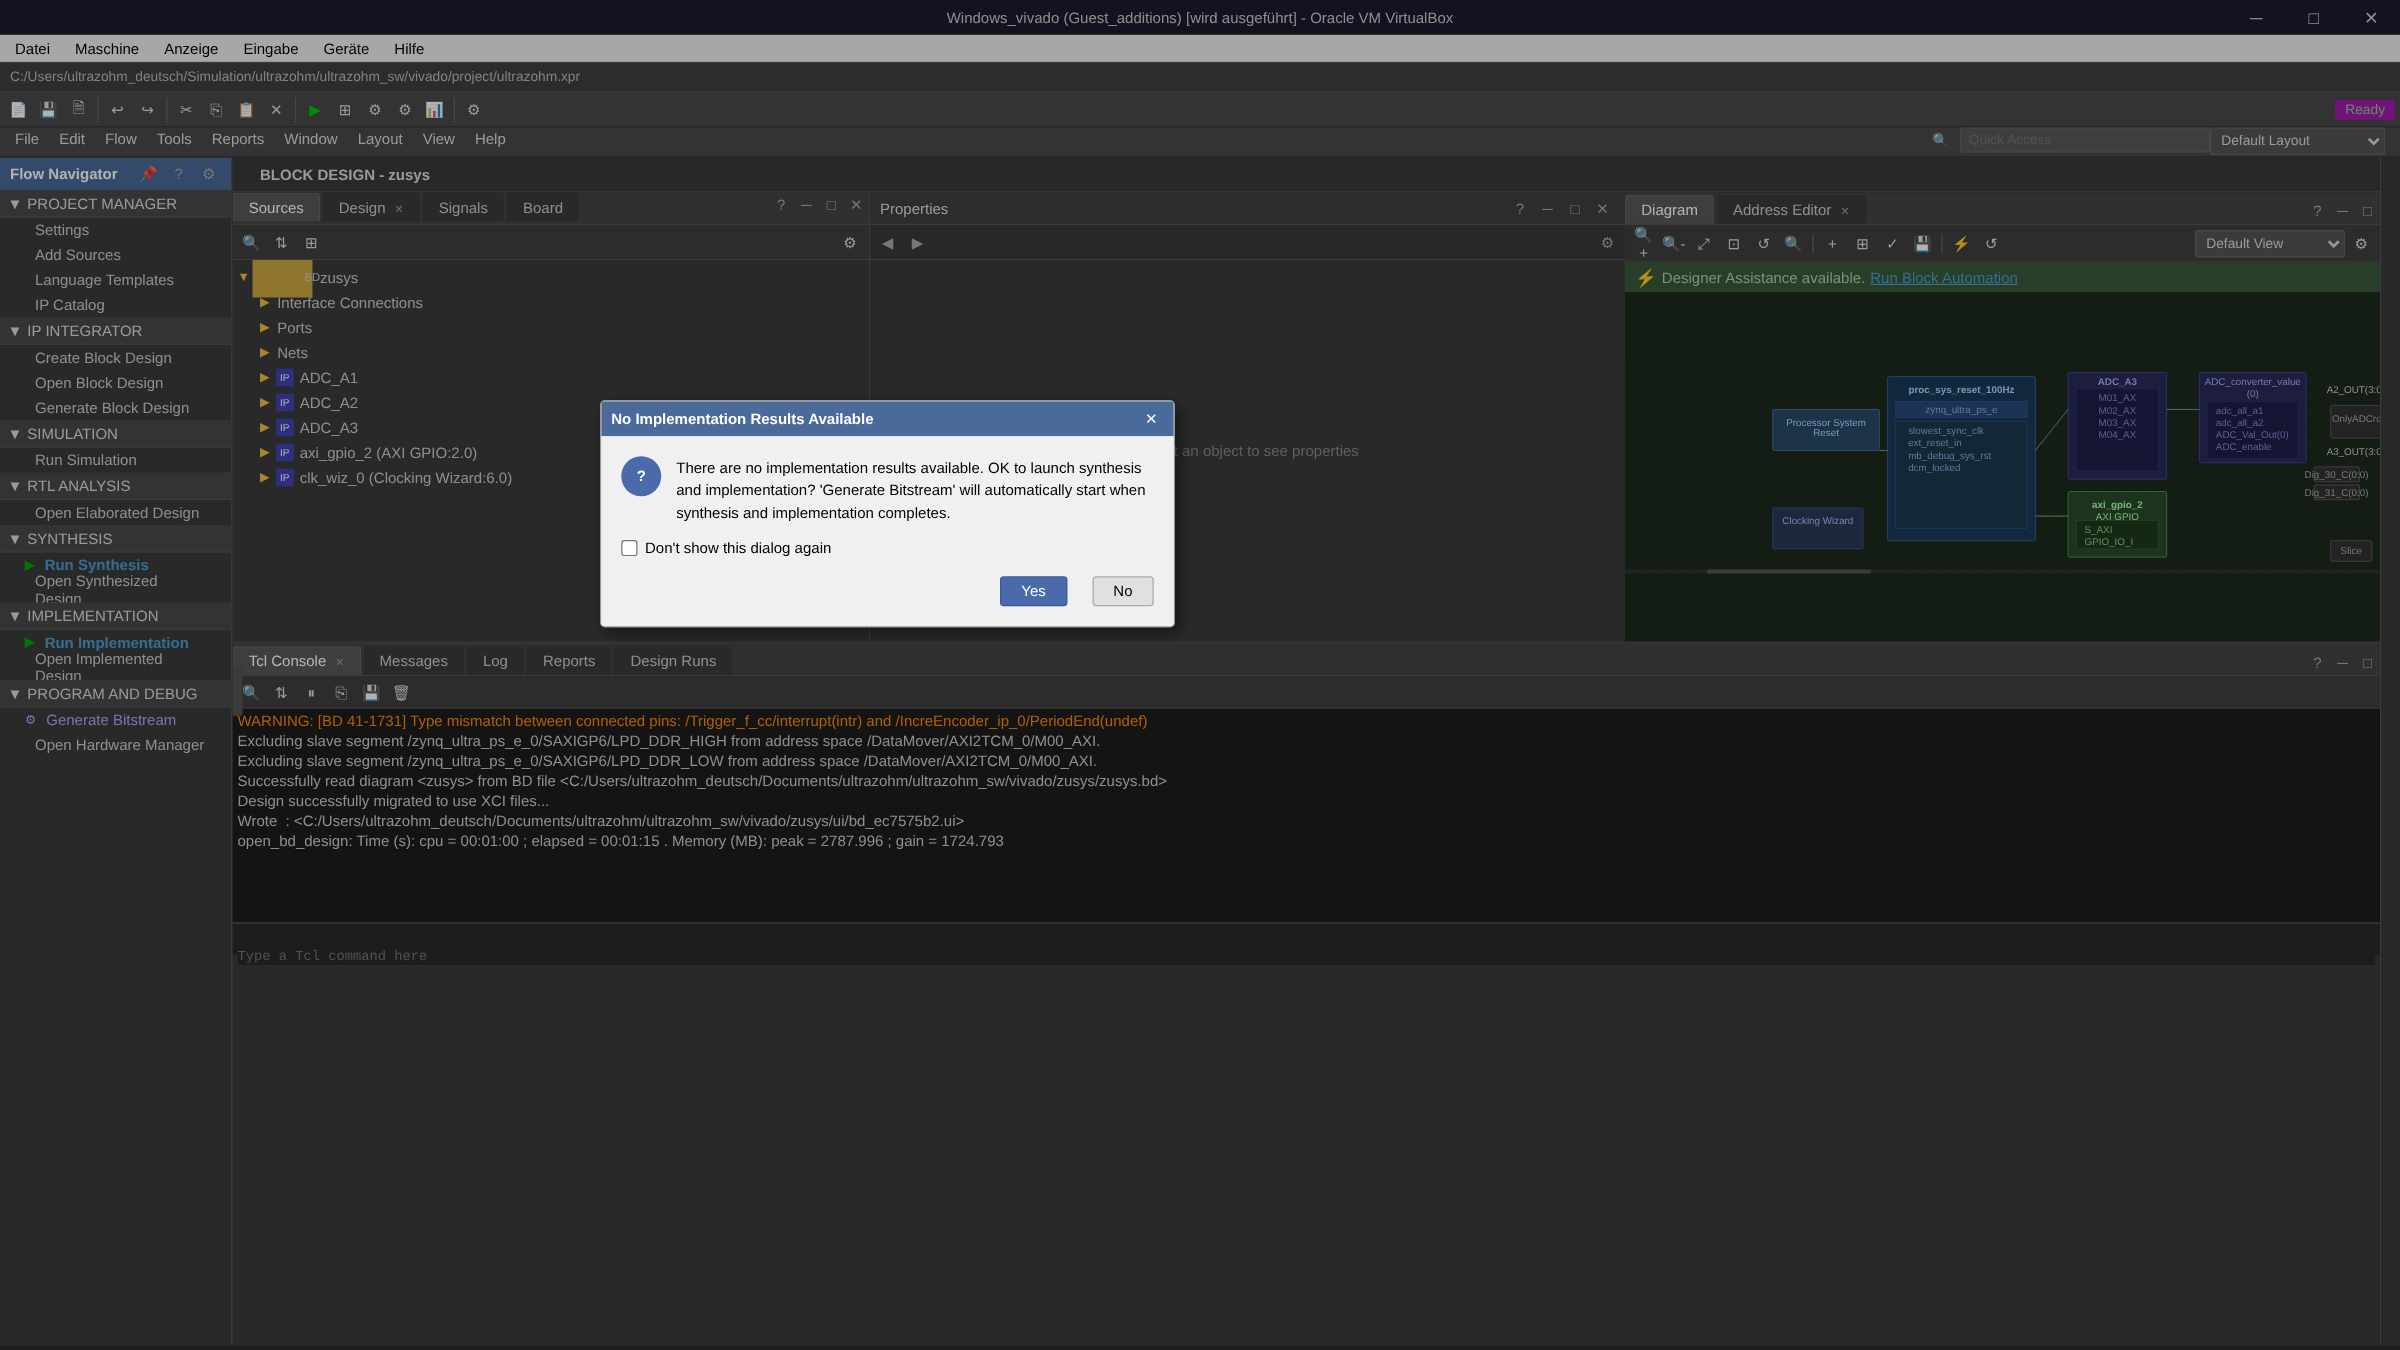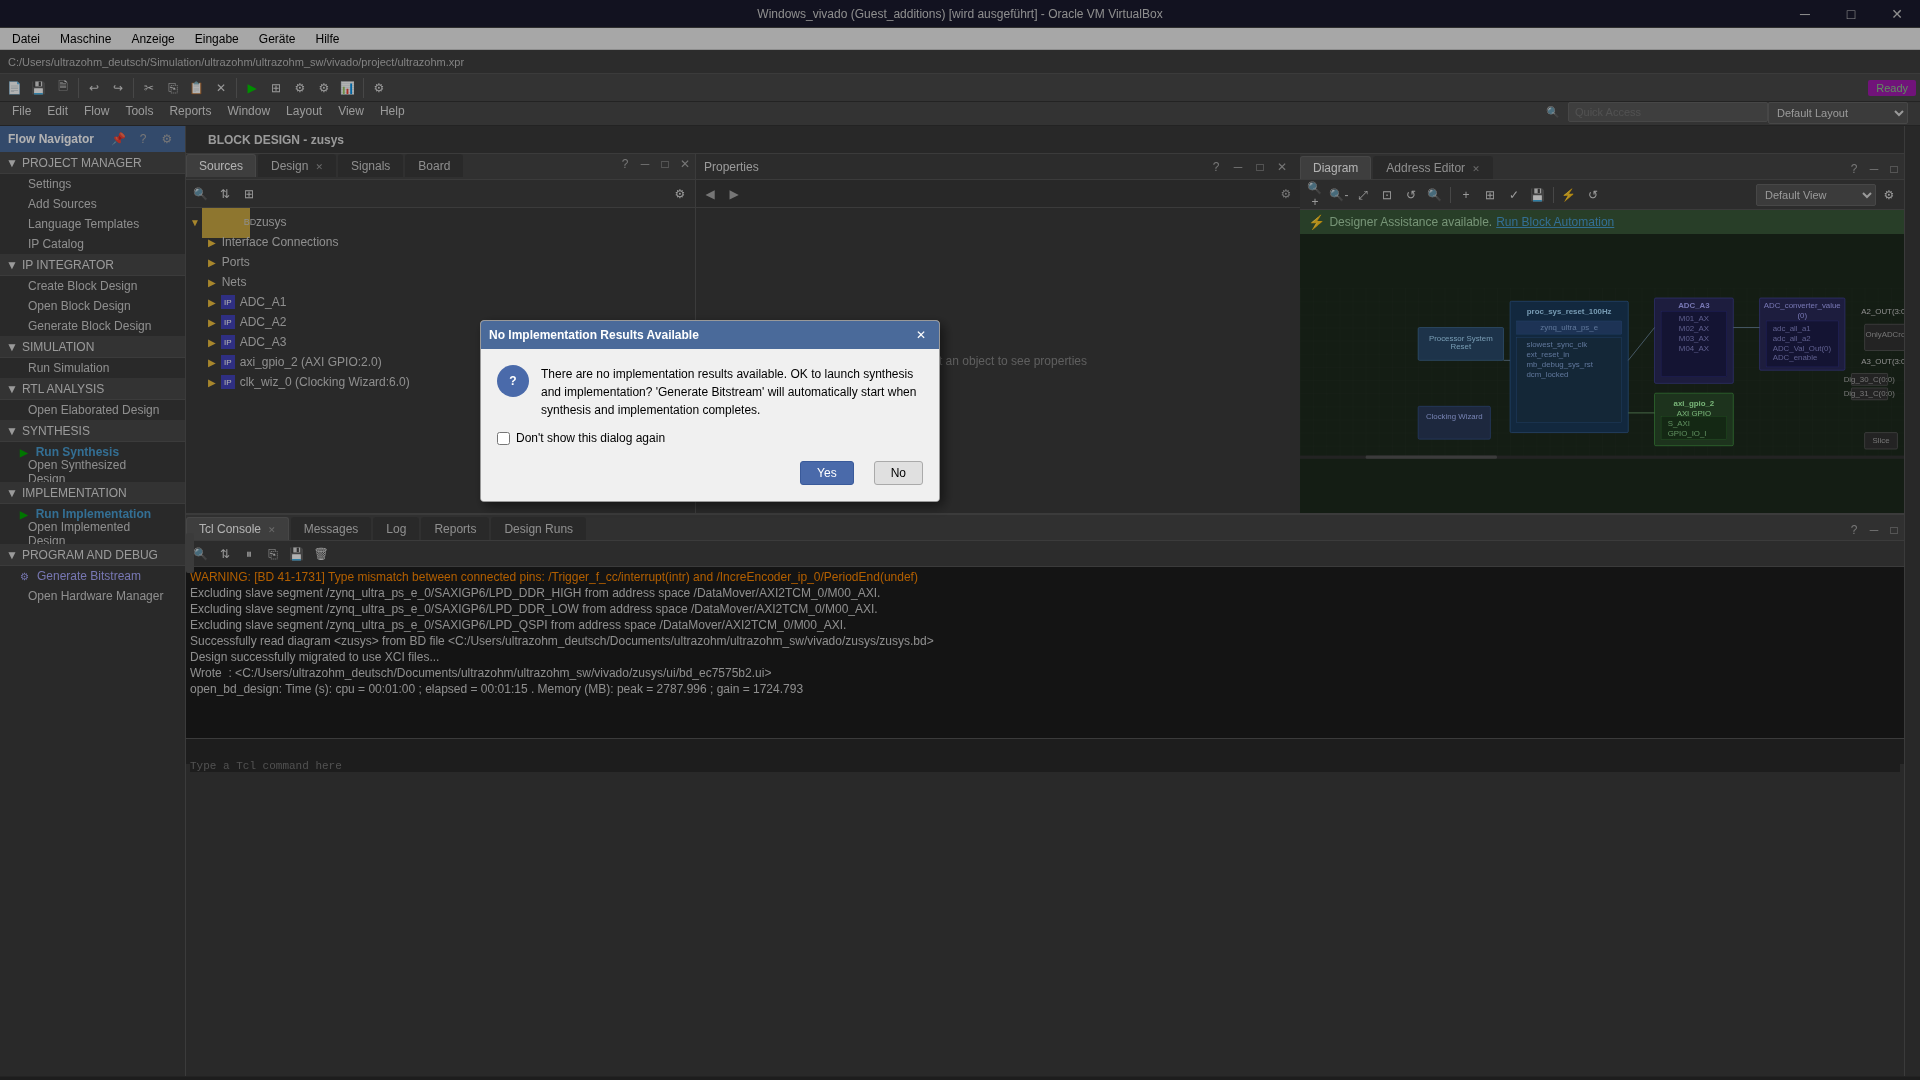--- a/index.html
+++ b/index.html
@@ -984,21 +984,20 @@
           <button class="toolbar-btn">⇅</button>
           <button class="toolbar-btn">⏸</button>
           <button class="toolbar-btn">⎘</button>
           <button class="toolbar-btn">💾</button>
           <button class="toolbar-btn">🗑</button>
         </div>
         <div id="console-content">
           <div class="console-line console-warning">WARNING: [BD 41-1731] Type mismatch between connected pins: /Trigger_f_cc/interrupt(intr) and /IncreEncoder_ip_0/PeriodEnd(undef)</div>
           <div class="console-line console-info">Excluding slave segment /zynq_ultra_ps_e_0/SAXIGP6/LPD_DDR_HIGH from address space /DataMover/AXI2TCM_0/M00_AXI.</div>
           <div class="console-line console-info">Excluding slave segment /zynq_ultra_ps_e_0/SAXIGP6/LPD_DDR_LOW from address space /DataMover/AXI2TCM_0/M00_AXI.</div>
-          <div class="console-line console-info">Excluding slave segment /zynq_ultra_ps_e_0/SAXIGP6/LPD_QSPI from address space /DataMover/AXI2TCM_0/M00_AXI.</div>
           <div class="console-line console-info">Successfully read diagram &lt;zusys&gt; from BD file &lt;C:/Users/ultrazohm_deutsch/Documents/ultrazohm/ultrazohm_sw/vivado/zusys/zusys.bd&gt;</div>
           <div class="console-line console-info">Design successfully migrated to use XCI files...</div>
           <div class="console-line console-info">Wrote  : &lt;C:/Users/ultrazohm_deutsch/Documents/ultrazohm/ultrazohm_sw/vivado/zusys/ui/bd_ec7575b2.ui&gt;</div>
           <div class="console-line console-info">open_bd_design: Time (s): cpu = 00:01:00 ; elapsed = 00:01:15 . Memory (MB): peak = 2787.996 ; gain = 1724.793</div>
         </div>
         <div id="console-input-row">
           <input type="text" id="console-input" placeholder="Type a Tcl command here" style="">
         </div>
       </div>
 

